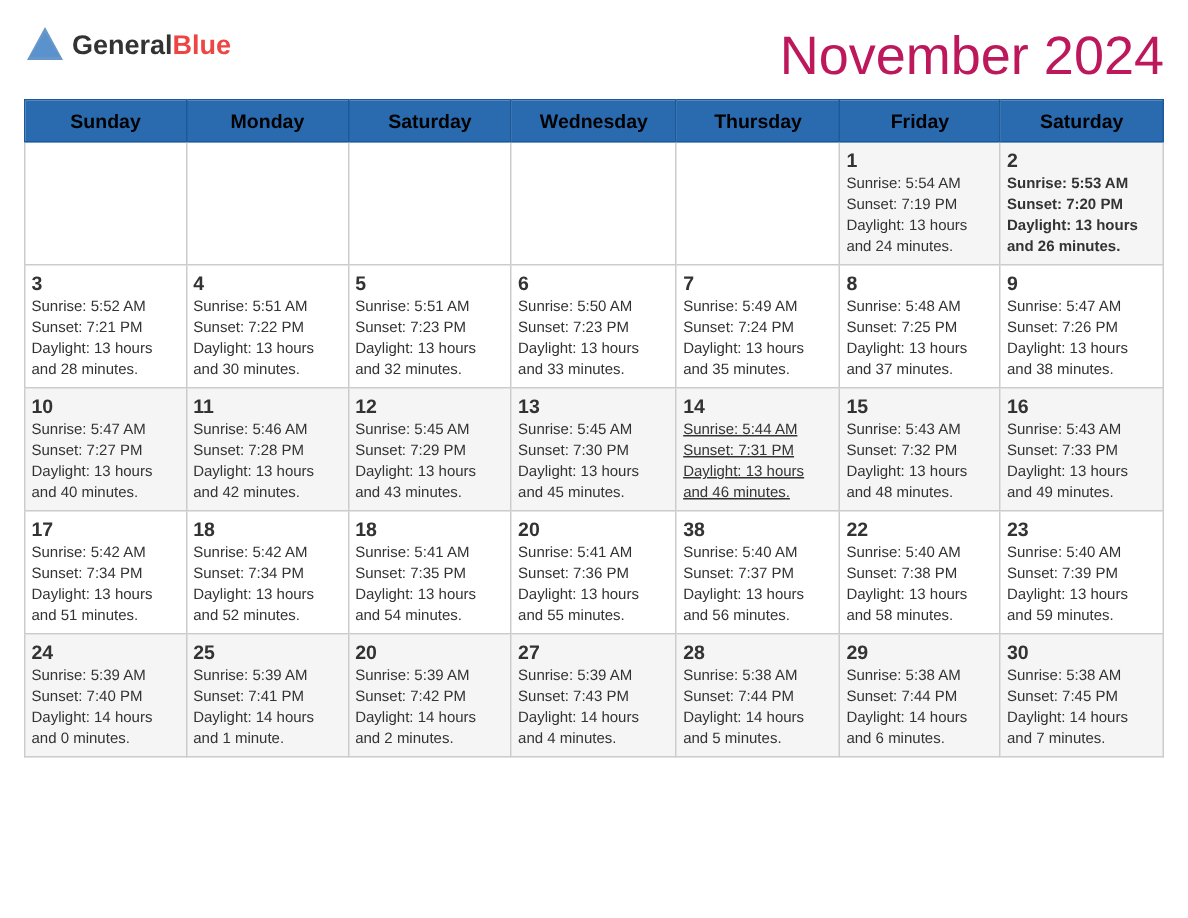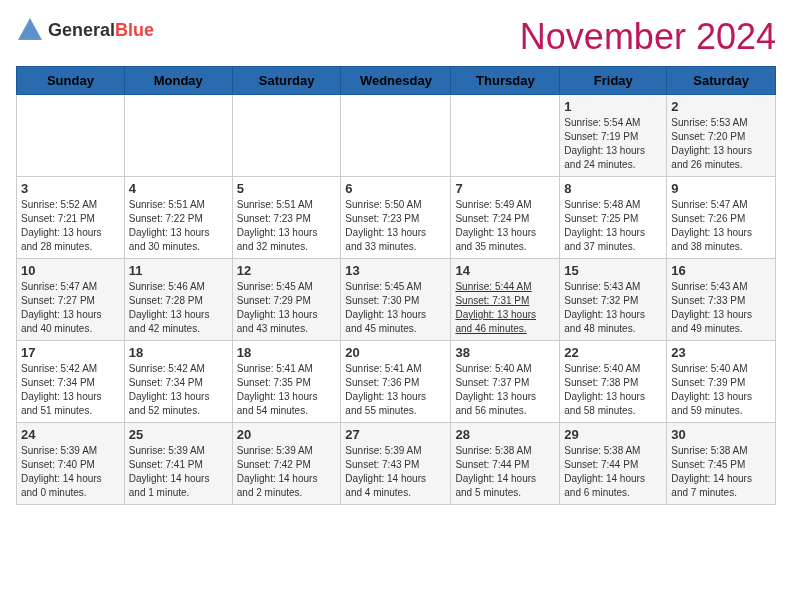--- a/index.html
+++ b/index.html
@@ -118,21 +118,21 @@
         <td class="empty-cell"></td>
         <td>
           <span class="day-number">1</span>
           <div class="day-info" style="white-space: pre-line;">Sunrise: 5:54 AM
 Sunset: 7:19 PM
 Daylight: 13 hours
 and 24 minutes.</div>
         </td>
         <td>
           <span class="day-number">2</span>
-          <div class="day-info" style="white-space: pre-line;">Sunrise: 5:53 AM
+          <div class="day-info" style="white-space: pre-line; font-weight: bold;">Sunrise: 5:53 AM
 Sunset: 7:20 PM
 Daylight: 13 hours
 and 26 minutes.</div>
         </td>
       </tr>
       <tr>
         <td>
           <span class="day-number">3</span>
           <div class="day-info" style="white-space: pre-line;">Sunrise: 5:52 AM
 Sunset: 7:21 PM

